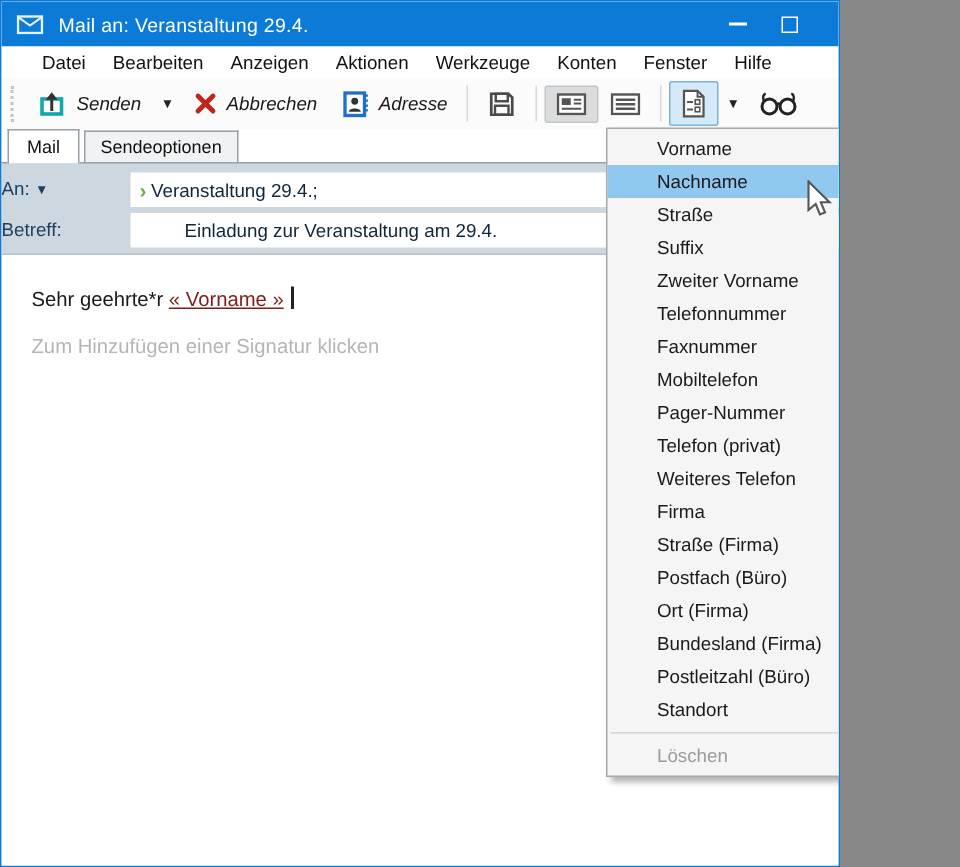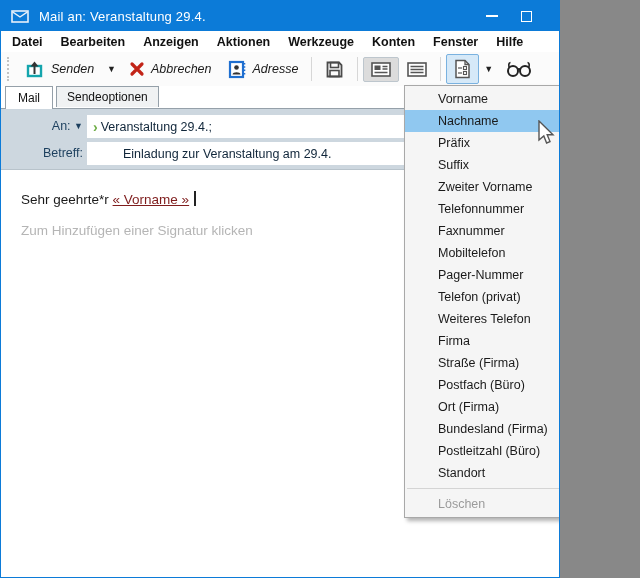--- a/index.html
+++ b/index.html
@@ -20,21 +20,21 @@
   .titlebar .title { font-size: 13px; letter-spacing: .2px; }
   .win-controls { margin-left: auto; display: flex; align-items: center; height: 100%; }
   .win-btn { width: 34px; height: 100%; display: flex; align-items: center; justify-content: center; }
   .min-glyph { display: block; width: 12px; height: 2px; background: #fff; }
   .max-glyph { display: block; width: 11px; height: 11px; border: 1.5px solid #fff; }
   .win-spacer { width: 16px; }
 
   
   .menubar {
     height: 21px; background: #fff; display: flex; align-items: center;
-    padding-left: 2px; font-size: 12.5px; color: #111; font-weight: bold;
+    padding-left: 18px; font-size: 12.5px; color: #111;
   }
   .menubar .menu-item { padding: 2px 9px; cursor: default; }
 
   
   .toolbar {
     height: 34px; background: #fbfbfb; display: flex; align-items: center;
     padding-left: 4px;
   }
   .grip { width: 4px; height: 24px; border-left: 2px dotted #c3c3c3; margin: 0 6px 0 2px; }
   .tb-btn {
@@ -43,39 +43,39 @@
     background: transparent; cursor: default; font-style: italic;
   }
   .tb-caret { font-size: 9px; color: #222; padding: 4px 5px; }
   .tb-sep { width: 1px; height: 24px; background: #d7d7d7; margin: 0 5px; }
   .tb-btn.pressed { background: #dcdcdc; border-color: #bdc6cd; }
   .tb-btn.pressed-blue { background: #d6e9f8; border-color: #7ab2e0; }
   .icon { display: flex; align-items: center; justify-content: center; }
 
   
   .tabstrip {
-    height: 22px; background: #fff; display: flex; align-items: flex-start;
+    height: 22px; background: #fff; display: flex; align-items: center;
     padding-left: 4px; position: relative; z-index: 1;
   }
   .tab {
     font-size: 12px; color: #111; background: #f0f2f3;
     border: 1px solid #95a0a9; border-bottom: none;
     padding: 3px 10px 3px; margin-right: 3px; position: relative;
   }
   .tab.active {
     background: #fff; padding: 4px 12px 4px; z-index: 3; margin-bottom: -1px;
   }
 
   
   .fieldpanel {
     position: relative; height: 62px; background: #cdd7df;
     border-top: 1px solid #95a0a9; border-bottom: 1px solid #b8c3cb;
   }
   .field-label {
-    position: absolute; left: 0; width: 82px; text-align: right;
+    position: absolute; left: 0; width: 82px; 
     font-size: 12.5px; color: #1c3f5e;
   }
   .field-label .label-caret { font-size: 9px; vertical-align: 1px; }
   .field-input {
     position: absolute; left: 86px; width: 502px; height: 23px; background: #fff;
     display: flex; align-items: center; padding: 0 6px; font-size: 12.5px;
     color: #10263a; border: none; outline: none;
   }
   .to-chevron { color: #6fae47; font-weight: bold; font-size: 14px; margin-right: 3px; line-height: 1; }
   .partial-text { position: absolute; left: 593px; top: 13px; font-size: 12.5px; color: #222; }
@@ -275,21 +275,21 @@
     <div class="greeting">
       <span>Sehr geehrte*r</span>
       <span class="merge-link">« Vorname »</span><span class="text-caret"></span>
     </div>
     <div class="sig-placeholder">Zum Hinzufügen einer Signatur klicken</div>
   </div>
 
   <div class="dropdown">
     <div class="dd-item">Vorname</div>
     <div class="dd-item highlighted">Nachname</div>
-    <div class="dd-item">Präfix</div>
+    <div class="dd-item">Straße</div>
     <div class="dd-item">Suffix</div>
     <div class="dd-item">Zweiter Vorname</div>
     <div class="dd-item">Telefonnummer</div>
     <div class="dd-item">Faxnummer</div>
     <div class="dd-item">Mobiltelefon</div>
     <div class="dd-item">Pager-Nummer</div>
     <div class="dd-item">Telefon (privat)</div>
     <div class="dd-item">Weiteres Telefon</div>
     <div class="dd-item">Firma</div>
     <div class="dd-item">Straße (Firma)</div>

